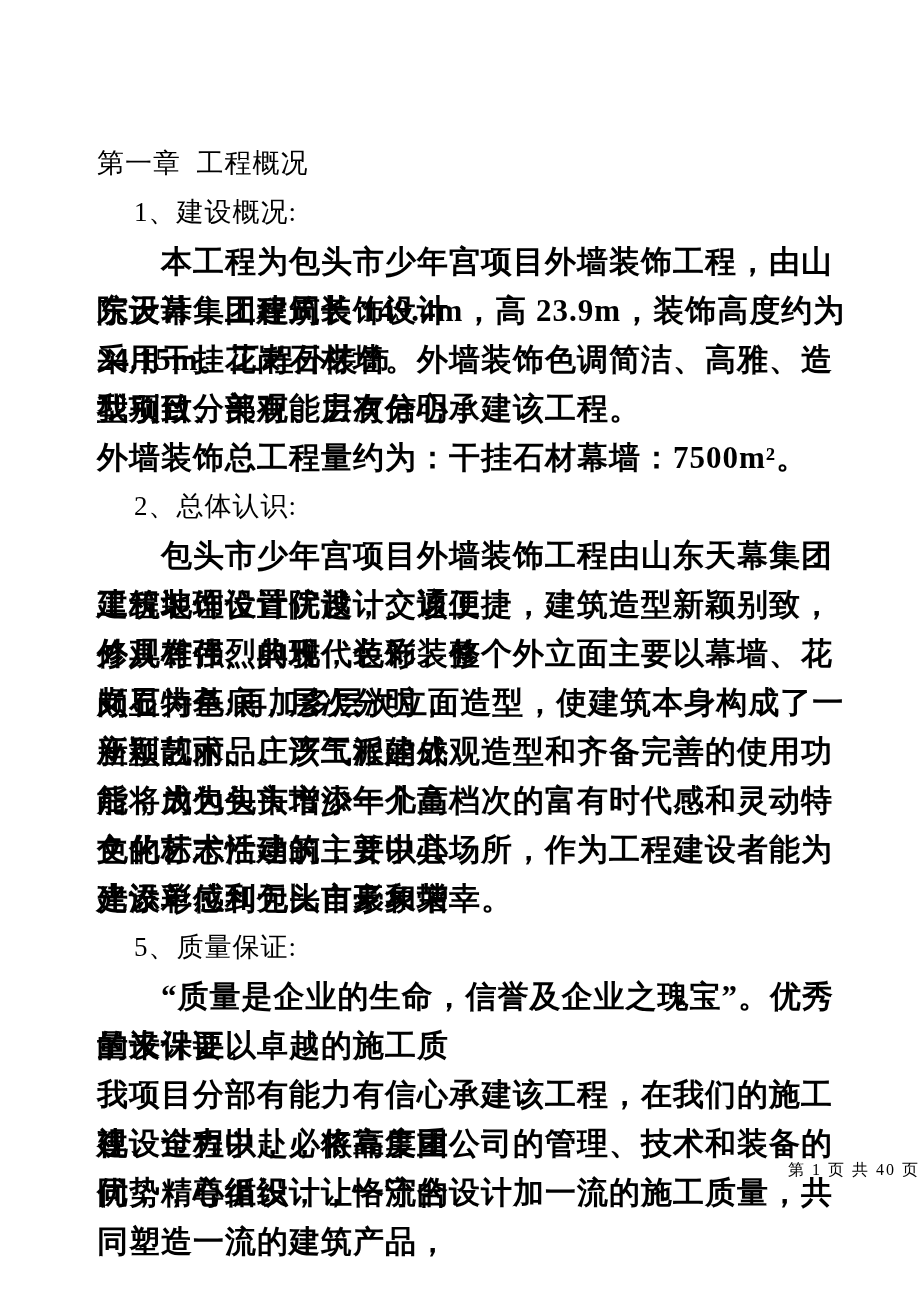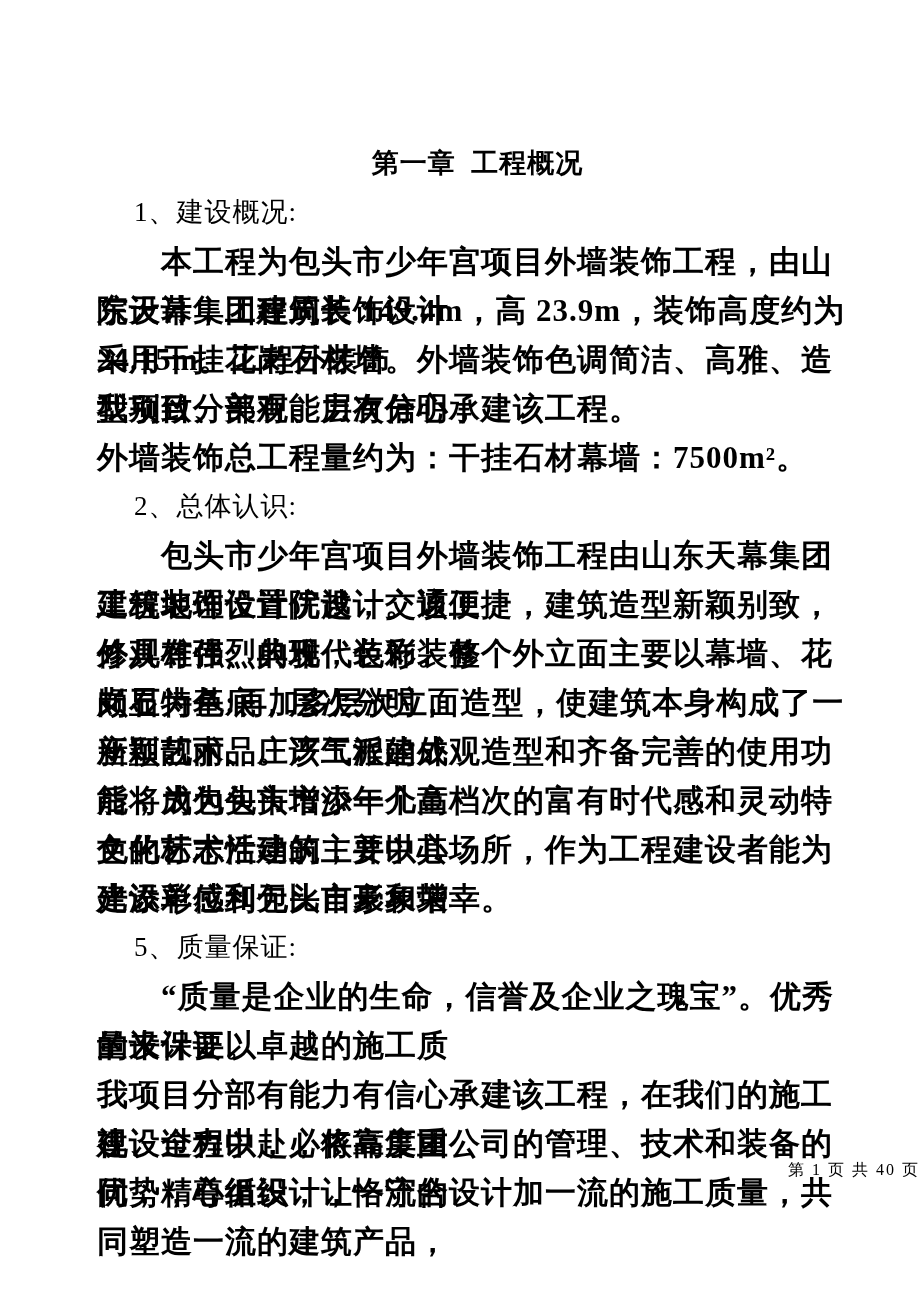--- a/index.html
+++ b/index.html
@@ -13,23 +13,23 @@
     height: 1302px;
     margin: 0 auto;
     background: #ffffff;
     color: #000000;
     box-sizing: border-box;
     padding: 139px 62px 0 97px;
     overflow: hidden;
     font-family: "Liberation Serif", "DejaVu Serif", serif;
   }
   .doc-title {
-    text-align: center;
+    text-align: left;
     font-size: 27px;
-    font-weight: bold;
+    font-weight: normal;
     line-height: 49px;
     height: 49px;
     white-space: pre-wrap;
     letter-spacing: 1px;
   }
   .doc-heading {
     font-size: 27px;
     font-weight: normal;
     line-height: 49px;
     height: 49px;

